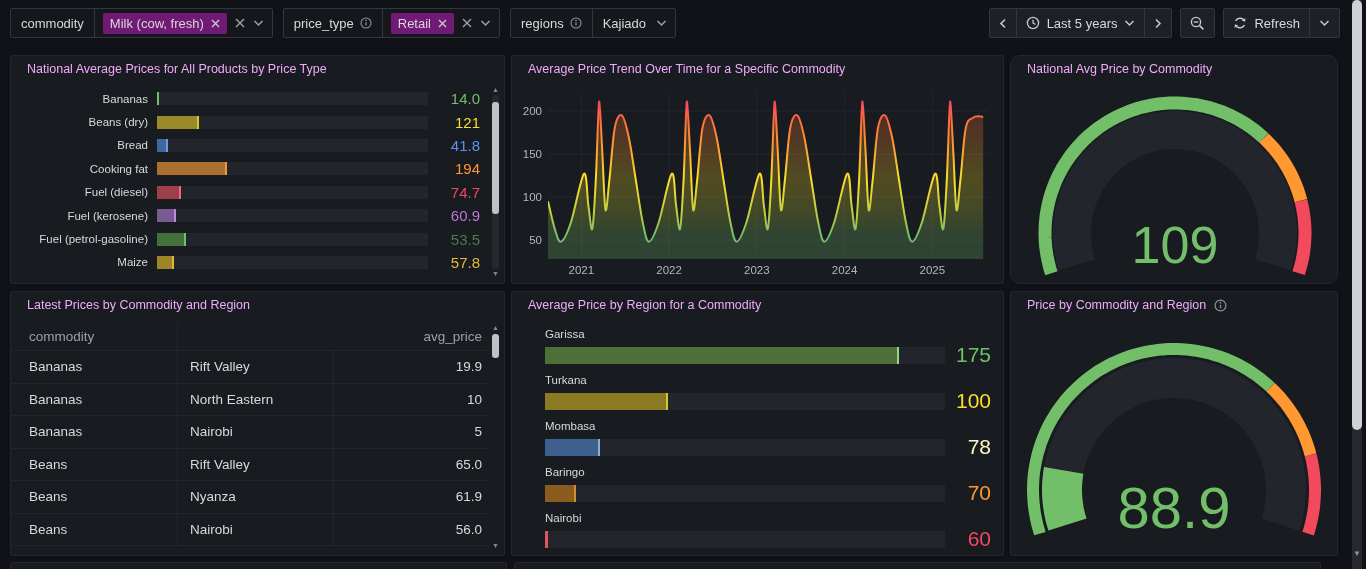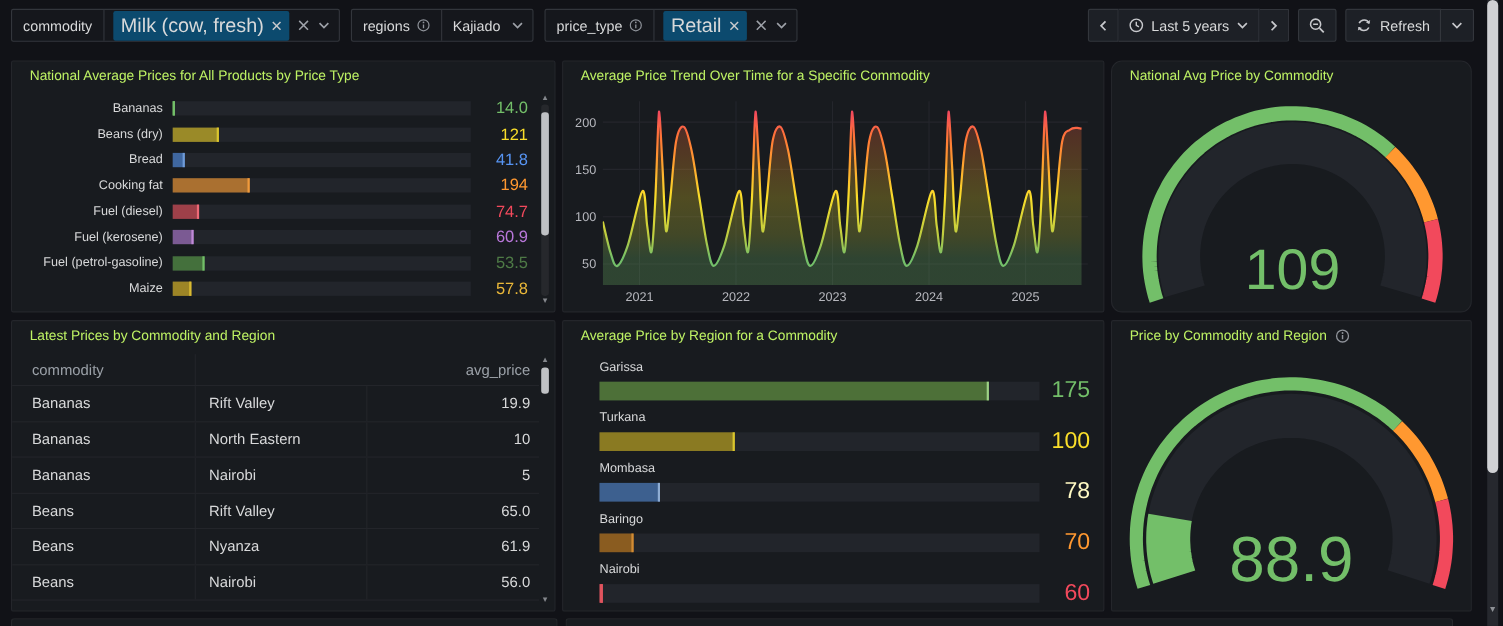--- a/index.html
+++ b/index.html
@@ -8,34 +8,34 @@
     background:#111217; color:#d8d9da;
     font-family:"Liberation Sans", sans-serif;
     position:relative; font-size:13px;
   }
   
   .topbar { position:absolute; left:0; top:0; width:1366px; height:46px; display:flex; align-items:center; padding:0 26px 0 10px; }
   .filters { display:flex; gap:10px; align-items:center; }
   .fgroup { display:flex; align-items:stretch; border:1px solid #33363c; border-radius:2px; height:30px; background:#15171c; }
   .flabel { display:flex; align-items:center; gap:6px; padding:0 10px; border-right:1px solid #33363c; font-size:13px; color:#d8d9da; white-space:nowrap; }
   .fbody { display:flex; align-items:center; gap:8px; padding:0 8px; }
-  .chip { display:inline-flex; align-items:center; gap:7px; background:#0c4a6e; border-radius:2px; padding:3px 7px; font-size:18px; white-space:nowrap; cursor:pointer; }
+  .chip { display:inline-flex; align-items:center; gap:7px; background:#701a75; border-radius:2px; padding:3px 7px; font-size:13px; white-space:nowrap; cursor:pointer; }
   .fval { font-size:13px; padding:0 2px; cursor:pointer; white-space:nowrap; }
   .icon { display:inline-block; }
   .spacer { flex:1; }
   .timecontrols { display:flex; align-items:center; gap:8px; }
   .btngroup { display:flex; border-radius:2px; }
   .tbtn { display:flex; align-items:center; gap:7px; background:#1d2026; border:1px solid #33363c; color:#d8d9da; height:30px; padding:0 9px; font-size:13px; font-weight:500; cursor:pointer; font-family:inherit; }
   .btngroup .tbtn + .tbtn { border-left:none; }
   .btngroup .tbtn:first-child { border-radius:2px 0 0 2px; }
   .btngroup .tbtn:last-child { border-radius:0 2px 2px 0; }
   .single { border-radius:2px; }
   
   .panel { position:absolute; background:#181b1f; border:1px solid #24262b; border-radius:2px; overflow:hidden; }
-  .ptitle { position:absolute; left:0; top:0; right:0; height:26px; display:flex; align-items:center; gap:8px; padding:0 16px; font-size:12.5px; font-weight:500; color:#bef264; cursor:pointer; white-space:nowrap; }
+  .ptitle { position:absolute; left:0; top:0; right:0; height:26px; display:flex; align-items:center; gap:8px; padding:0 16px; font-size:12.5px; font-weight:500; color:#f0abfc; cursor:pointer; white-space:nowrap; }
   
   .bg1-rows { position:absolute; left:10px; top:31px; right:24px; }
   .bg1-row { display:flex; align-items:center; height:23.4px; }
   .bg1-label { width:136px; text-align:right; padding-right:9px; font-size:11.5px; color:#d8d9da; white-space:nowrap; overflow:hidden; }
   .bg1-track { flex:1; height:13px; background:#22252b; position:relative; }
   .bg1-fill { position:absolute; left:0; top:0; bottom:0; }
   .bg1-val { width:52px; text-align:right; font-size:15px; font-weight:500; padding-left:6px; white-space:nowrap; }
   
   .bg5-rows { position:absolute; left:10px; top:36px; right:12px; }
   .bg5-row { height:46px;margin-left:23px; }
@@ -84,54 +84,54 @@
             <path d="M1,1 L9,9 M9,1 L1,9" stroke="#9da1a8" stroke-width="1.4"></path>
           </svg>
         <svg class="icon" width="11" height="8" viewBox="0 0 11 8">
             <path d="M1.5,2 L5.5,6 L9.5,2" fill="none" stroke="#9da1a8" stroke-width="1.5"></path>
           </svg>
       </div>
     </div>
 
     <div class="fgroup">
       <div class="flabel">
-        <span>regions</span>
-        <svg class="icon" width="12" height="12" viewBox="0 0 12 12">
-            <circle cx="6" cy="6" r="5" fill="none" stroke="#8e9299" stroke-width="1.1"></circle>
-            <path d="M6,5.2 L6,8.6" stroke="#8e9299" stroke-width="1.2"></path>
-            <circle cx="6" cy="3.4" r="0.8" fill="#8e9299"></circle>
-          </svg>
-      </div>
-      <div class="fbody">
-        <span class="fval">Kajiado</span>
-        <svg class="icon" width="11" height="8" viewBox="0 0 11 8">
-            <path d="M1.5,2 L5.5,6 L9.5,2" fill="none" stroke="#9da1a8" stroke-width="1.5"></path>
-          </svg>
-      </div>
-    </div>
-
-    <div class="fgroup">
-      <div class="flabel">
         <span>price_type</span>
         <svg class="icon" width="12" height="12" viewBox="0 0 12 12">
             <circle cx="6" cy="6" r="5" fill="none" stroke="#8e9299" stroke-width="1.1"></circle>
             <path d="M6,5.2 L6,8.6" stroke="#8e9299" stroke-width="1.2"></path>
             <circle cx="6" cy="3.4" r="0.8" fill="#8e9299"></circle>
           </svg>
       </div>
       <div class="fbody">
         <span class="chip">
           <span>Retail</span>
           <svg class="icon" width="9" height="9" viewBox="0 0 9 9">
               <path d="M1,1 L8,8 M8,1 L1,8" stroke="#c7c8cc" stroke-width="1.4"></path>
             </svg>
         </span>
         <svg class="icon" width="10" height="10" viewBox="0 0 10 10">
             <path d="M1,1 L9,9 M9,1 L1,9" stroke="#9da1a8" stroke-width="1.4"></path>
           </svg>
+        <svg class="icon" width="11" height="8" viewBox="0 0 11 8">
+            <path d="M1.5,2 L5.5,6 L9.5,2" fill="none" stroke="#9da1a8" stroke-width="1.5"></path>
+          </svg>
+      </div>
+    </div>
+
+    <div class="fgroup">
+      <div class="flabel">
+        <span>regions</span>
+        <svg class="icon" width="12" height="12" viewBox="0 0 12 12">
+            <circle cx="6" cy="6" r="5" fill="none" stroke="#8e9299" stroke-width="1.1"></circle>
+            <path d="M6,5.2 L6,8.6" stroke="#8e9299" stroke-width="1.2"></path>
+            <circle cx="6" cy="3.4" r="0.8" fill="#8e9299"></circle>
+          </svg>
+      </div>
+      <div class="fbody">
+        <span class="fval">Kajiado</span>
         <svg class="icon" width="11" height="8" viewBox="0 0 11 8">
             <path d="M1.5,2 L5.5,6 L9.5,2" fill="none" stroke="#9da1a8" stroke-width="1.5"></path>
           </svg>
       </div>
     </div>
   </div>
 
   <div class="spacer"></div>
 
   <div class="timecontrols">

